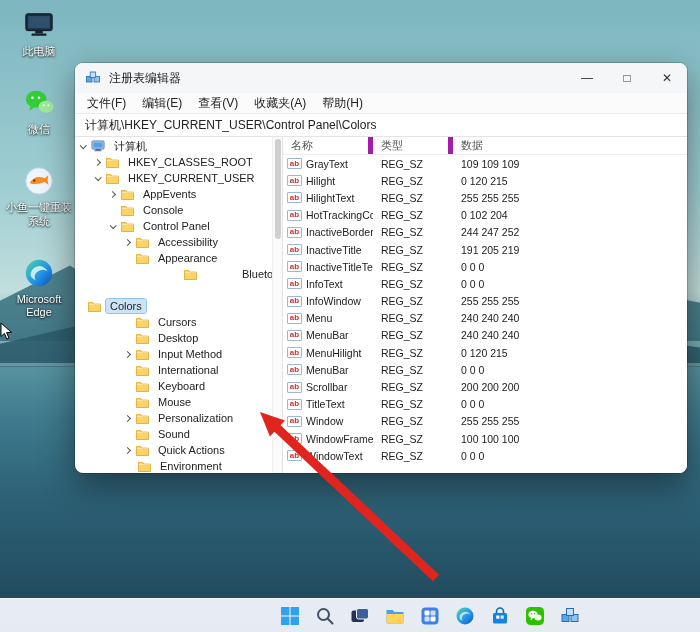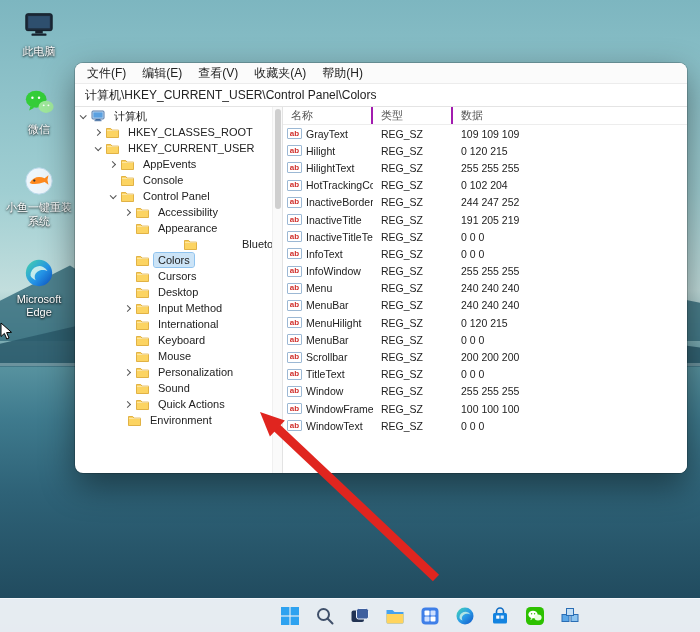--- a/index.html
+++ b/index.html
@@ -47,21 +47,21 @@
   .chev.open { transform:rotate(45deg) translateY(-1px); }
   .chev.none { visibility:hidden; }
   .ticon { margin-right:5px; display:flex; flex:none; }
   .tlabel { padding:1px 4px; border-radius:2px; }
   .tree-item.selected .tlabel { background:#cce4f7; outline:1px solid #90c3ee; }
   .tree-scroll { width:10px; flex:none; background:#fafafa; border-left:1px solid #f0f0f0; position:relative; }
   .tree-thumb { position:absolute; left:2px; top:2px; width:6px; height:100px; background:#cfcfcf; border-radius:3px; }
 
   .listpane { flex:1; display:flex; flex-direction:column; min-width:0; background:#fff; }
   .listheader { height:18px; flex:none; display:flex; align-items:stretch; border-bottom:1px solid #ededed; }
-  .lh { font-size:11px; color:#555; padding-left:8px; display:flex; align-items:center; border-right:2px solid #a21caf; }
+  .lh { font-size:11px; color:#555; padding-left:8px; display:flex; align-items:center; border-right:5px solid #a21caf; }
   .lh.name { width:90px; flex:none; }
   .lh.type { width:80px; flex:none; }
   .lh.data { flex:1; border-right:none; }
   .lrow { display:flex; align-items:center; height:17.2px; cursor:default; }
   .cell { font-size:10.5px; color:#222; white-space:nowrap; overflow:hidden; }
   .cell.name { width:90px; flex:none; padding-left:4px; display:flex; align-items:center; gap:4px; }
   .cell.type { width:80px; flex:none; padding-left:8px; }
   .cell.data { flex:1; padding-left:8px; }
   .ab { width:15px; height:11px; flex:none; border:1px solid #9cb8d4; background:#fff; color:#d0312d;
     font-size:8px; font-weight:bold; display:flex; align-items:center; justify-content:center; border-radius:1px; line-height:1; }
@@ -136,20 +136,35 @@
             </defs>
             <circle cx="17" cy="17" r="14" fill="url(#egd)"></circle>
             <path d="M8 20 a9.5 9.5 0 0 1 18 -5 c-2.5 -1.6 -8 -2.2 -11 1 a7 7 0 0 0 -1.6 8.6 c-2.5 -0.8 -4.4 -2.5 -5.4 -4.6 z" fill="#d6f3ee" opacity="0.9"></path>
           </svg>
       </span>
       <span class="di-label">Microsoft Edge</span>
     </div>
   </div>
 
   <div class="regedit">
+    <div class="titlebar">
+      <span class="app-icon">
+        <svg viewBox="0 0 16 16" width="16" height="16">
+            <rect x="1.5" y="6.5" width="5.5" height="5.5" fill="#5aa7e8" stroke="#2a6db4" stroke-width="0.8"></rect>
+            <rect x="9" y="6.5" width="5.5" height="5.5" fill="#8cc4f0" stroke="#2a6db4" stroke-width="0.8"></rect>
+            <rect x="5.2" y="2" width="5.5" height="5.5" fill="#c4dff5" stroke="#2a6db4" stroke-width="0.8"></rect>
+          </svg>
+      </span>
+      <span class="title">注册表编辑器</span>
+      <span class="win-controls">
+        <span class="wc">—</span>
+        <span class="wc">□</span>
+        <span class="wc">✕</span>
+      </span>
+    </div>
 
     <div class="menubar">
       <span class="menu-item">文件(F)</span>
       <span class="menu-item">编辑(E)</span>
       <span class="menu-item">查看(V)</span>
       <span class="menu-item">收藏夹(A)</span>
       <span class="menu-item">帮助(H)</span>
     </div>
 
     <div class="addressbar">
@@ -244,21 +259,21 @@
             <div class="tree-item" style="padding-left: 60px; gap: 36px;">
     <span class="chev none"></span>
     <span class="ticon">
                 <svg width="13" height="11" viewBox="0 0 13 11">
                   <path d="M0.5 1.5 h4.2 l1.3 1.6 h6.5 v7.4 h-12 z" fill="#fcd462" stroke="#d9a32a" stroke-width="0.8"></path>
                   <path d="M0.9 3.4 h11.6" stroke="#fff" stroke-width="0.7" opacity="0.65"></path>
                 </svg>
               </span>
     <span class="tlabel">Bluetooth</span>
   </div>
-            <div class="tree-item selected" style="padding-left: 48px;">
+            <div class="tree-item selected" style=" margin-top: 16px;">
     <span class="chev none"></span>
     <span class="ticon">
                 <svg width="13" height="11" viewBox="0 0 13 11">
                   <path d="M0.5 1.5 h4.2 l1.3 1.6 h6.5 v7.4 h-12 z" fill="#fcd462" stroke="#d9a32a" stroke-width="0.8"></path>
                   <path d="M0.9 3.4 h11.6" stroke="#fff" stroke-width="0.7" opacity="0.65"></path>
                 </svg>
               </span>
     <span class="tlabel">Colors</span>
   </div>
             <div class="tree-item" style="padding-left: 48px;">
@@ -344,21 +359,21 @@
             <div class="tree-item" style="padding-left: 48px;">
     <span class="chev closed"></span>
     <span class="ticon">
                 <svg width="13" height="11" viewBox="0 0 13 11">
                   <path d="M0.5 1.5 h4.2 l1.3 1.6 h6.5 v7.4 h-12 z" fill="#fcd462" stroke="#d9a32a" stroke-width="0.8"></path>
                   <path d="M0.9 3.4 h11.6" stroke="#fff" stroke-width="0.7" opacity="0.65"></path>
                 </svg>
               </span>
     <span class="tlabel">Quick Actions</span>
   </div>
-            <div class="tree-item" style="padding-left: 40px;">
+            <div class="tree-item" style="padding-left: 50px;">
     <span class="chev none"></span>
     <span class="ticon">
                 <svg width="13" height="11" viewBox="0 0 13 11">
                   <path d="M0.5 1.5 h4.2 l1.3 1.6 h6.5 v7.4 h-12 z" fill="#fcd462" stroke="#d9a32a" stroke-width="0.8"></path>
                   <path d="M0.9 3.4 h11.6" stroke="#fff" stroke-width="0.7" opacity="0.65"></path>
                 </svg>
               </span>
     <span class="tlabel">Environment</span>
   </div>
           </div>

